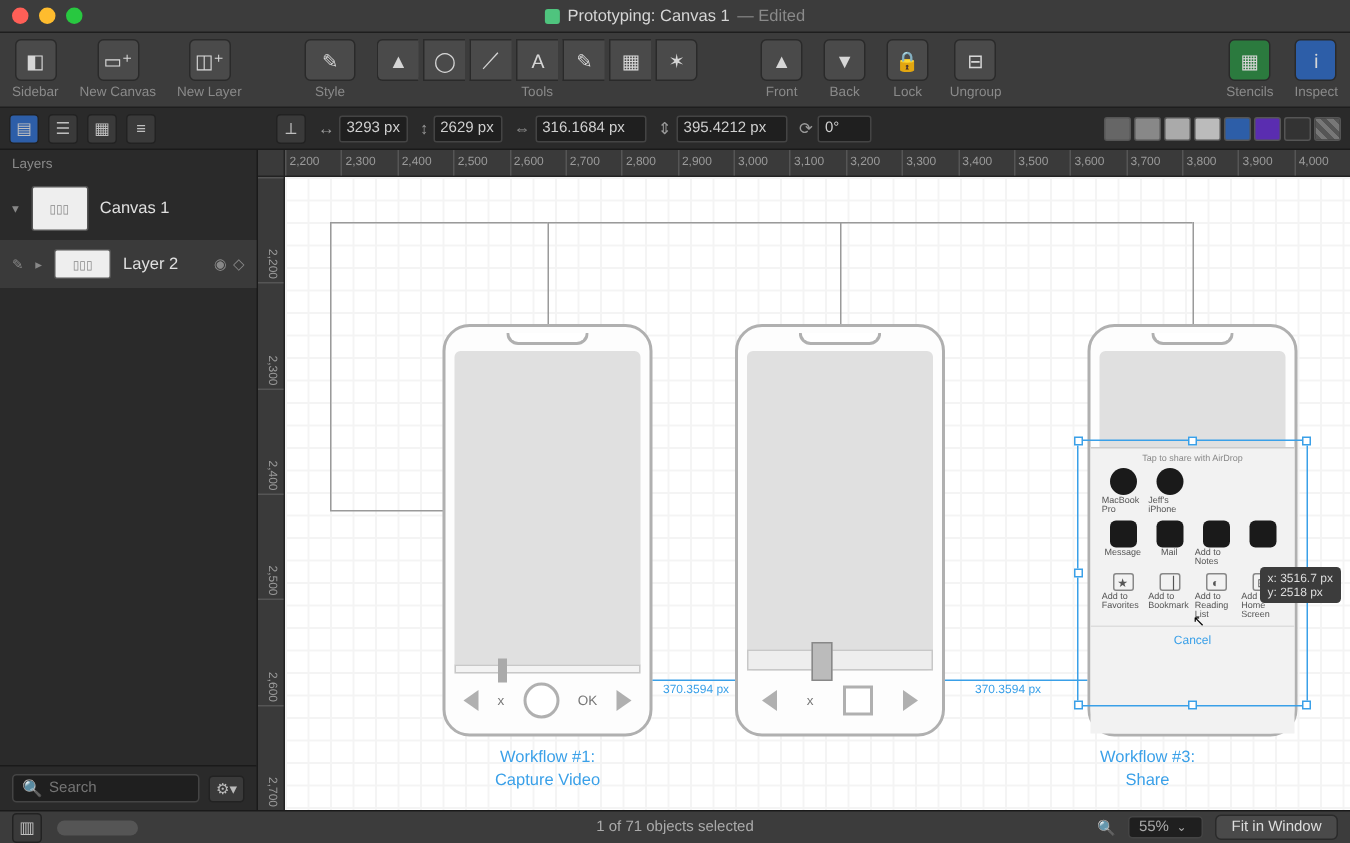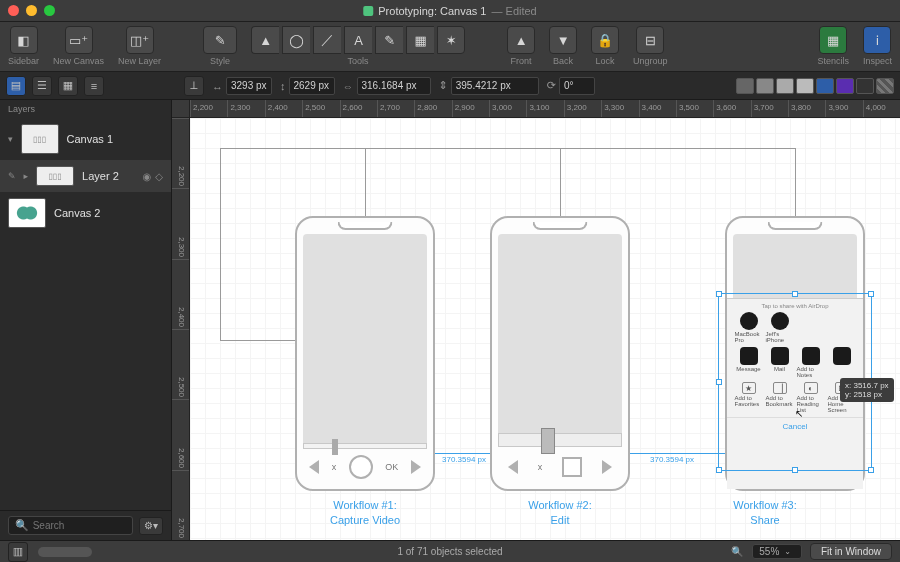--- a/index.html
+++ b/index.html
@@ -191,21 +191,21 @@
   <div class="coord-field">
       <span class="ico">↕</span>
     <input class="coord-input" value="2629 px" style="">
     </div>
   <div class="coord-field">
       <span class="ico">⇔</span>
     <input class="coord-input" style="width: 74px;" value="316.1684 px">
     </div>
   <div class="coord-field">
       <span class="ico">⇕</span>
-    <input class="coord-input" style="width: 88px;" value="395.4212 px">
+    <input class="coord-input" style="width: 74px;" value="395.4212 px">
     </div>
   <div class="coord-field">
       <span class="ico">⟳</span>
     <input class="coord-input" style="width: 36px;" value="0°">
     </div>
 
   <div class="swatches">
     <div class="sw" style="background:#666"></div>
     <div class="sw" style="background:#888"></div>
     <div class="sw" style="background:#aaa"></div>
@@ -232,24 +232,20 @@
       <span style="color:#888;font-size:9px">✎</span>
       <span style="color:#888;font-size:9px">▸</span>
       <div class="thumb" style="height:20px">▯▯▯</div>
       <div class="layer-name">Layer 2</div>
       <div class="vis-icons">
         <span>◉</span>
         <span>◇</span>
       </div>
     </div>
 
-    <div class="layer-row">
-      <div class="thumb canvas2"></div>
-      <div class="layer-name">Canvas 2</div>
-    </div>
 
     <div class="side-foot">
       <div class="search">
         <span>🔍</span>
         <input placeholder="Search" style="">
       </div>
       <div class="gear">⚙▾</div>
     </div>
   </div>
 
@@ -319,23 +315,20 @@
         <div style="position:absolute;left:6px;right:6px;bottom:42px;height:14px;background:#eee;border:1px solid #c8c8c8;">
           <div style="position:absolute;top:-6px;left:42px;width:14px;height:26px;background:#bbb;border:1px solid #888;"></div>
         </div>
         <div class="bottombar">
           <div class="tri left"></div>
           <span>x</span>
           <div class="sq-btn"></div>
           <div class="tri right"></div>
         </div>
       </div>
-      <div class="wf-label" style="left:300px; top:380px">
-        <span>Workflow #2:</span><br><span>Edit</span>
-      </div>
 
       <div class="connector" style="left:245px; top:335px; width:55px; border-color:#3aa0e8"></div>
       <div class="dim-label" style="left:252px; top:337px">370.3594 px</div>
       <div class="connector" style="left:440px; top:335px; width:95px; border-color:#3aa0e8"></div>
       <div class="dim-label" style="left:460px; top:337px">370.3594 px</div>
 
       <div class="phone" style="left:535px; top:98px">
         <div class="notch"></div>
         <div class="screen" style="bottom:6px"></div>
         <div class="sharesheet">

